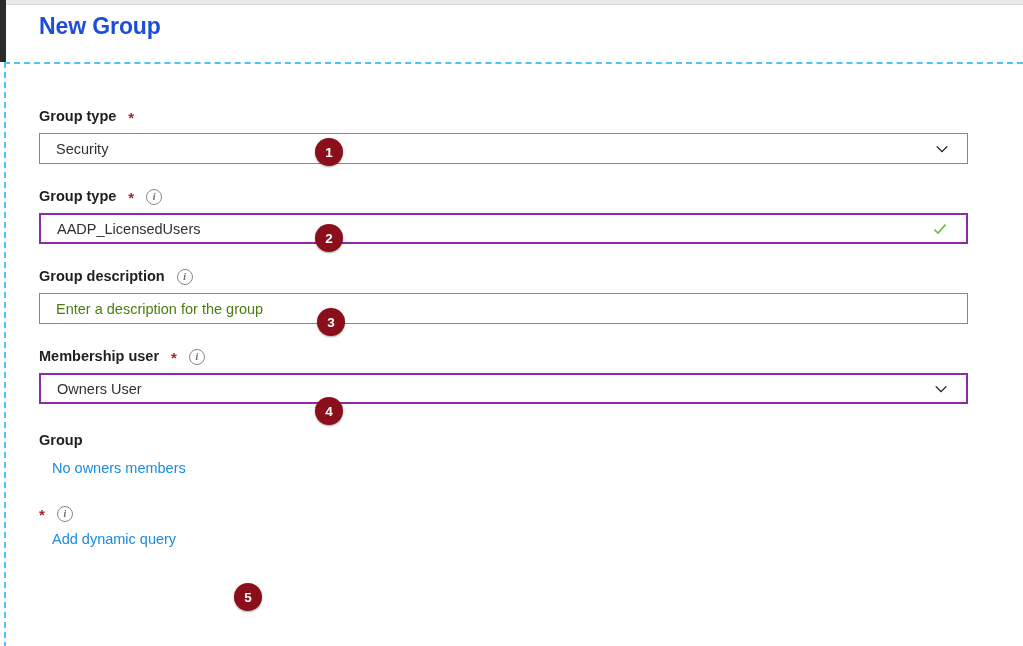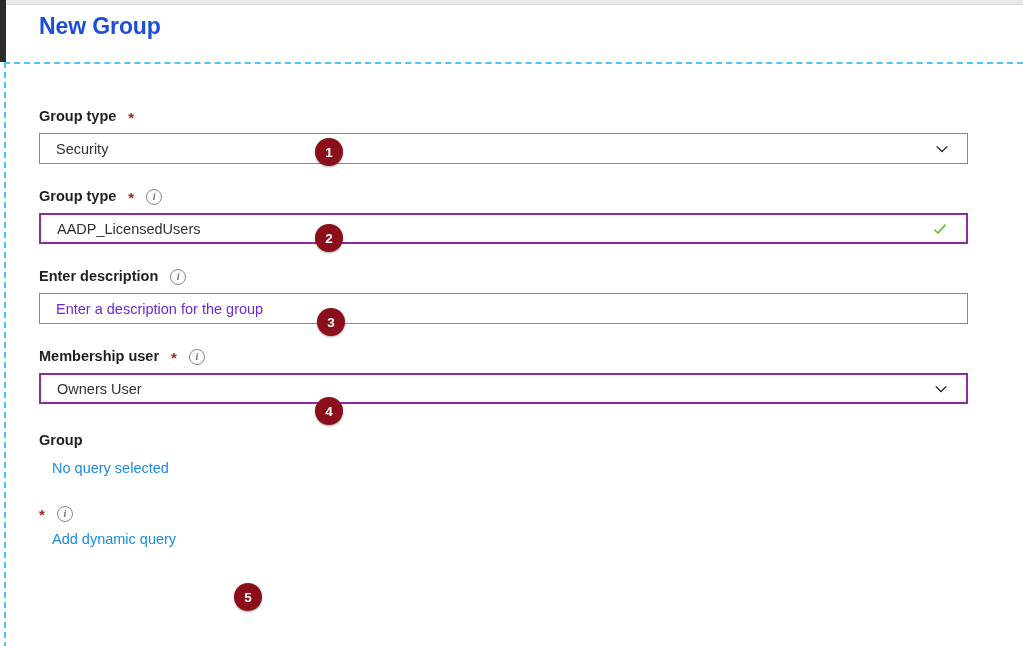--- a/index.html
+++ b/index.html
@@ -117,21 +117,21 @@
     width: 929px;
   }
   .input-row.focused { border: 2px solid #8f29a8; }
   .input-row .value {
     font-size: 14.5px;
     color: #323130;
     flex: 1;
     white-space: nowrap;
     overflow: hidden;
   }
-  .input-row .value.placeholder { color: #6d28d9; }
+  .input-row .value.placeholder { color: #4d7c0f; }
 
   .chevron {
     width: 14px;
     height: 14px;
     flex: 0 0 auto;
     margin-right: 2px;
   }
   .check {
     width: 16px;
     height: 16px;
@@ -212,21 +212,21 @@
             <path d="M2.5 8.6 L6 12 L13.5 3.6" fill="none" stroke="#69bf3f" stroke-width="1.7"></path>
           </svg>
         </span>
       </div>
     </div>
 
     <div class="spacer-lg"></div>
 
     <div class="field-block">
       <div class="field-label">
-        <span>Enter description</span>
+        <span>Group description</span>
         <span class="info-icon">i</span>
       </div>
       <div class="input-row">
         <span class="value placeholder">Enter a description for the group</span>
       </div>
     </div>
 
     <div class="spacer-lg"></div>
 
     <div class="field-block">
@@ -244,21 +244,21 @@
         </span>
       </div>
     </div>
 
     <div style="height:26px"></div>
 
     <div class="field-block">
       <div class="field-label">
         <span>Group</span>
       </div>
-      <div class="link-text">No query selected</div>
+      <div class="link-text">No owners members</div>
     </div>
 
     <div style="height:28px"></div>
 
     <div class="field-block">
       <div class="field-label">
         <span class="req-star">*</span>
         <span class="info-icon">i</span>
       </div>
       <div class="link-text">Add dynamic query</div>

